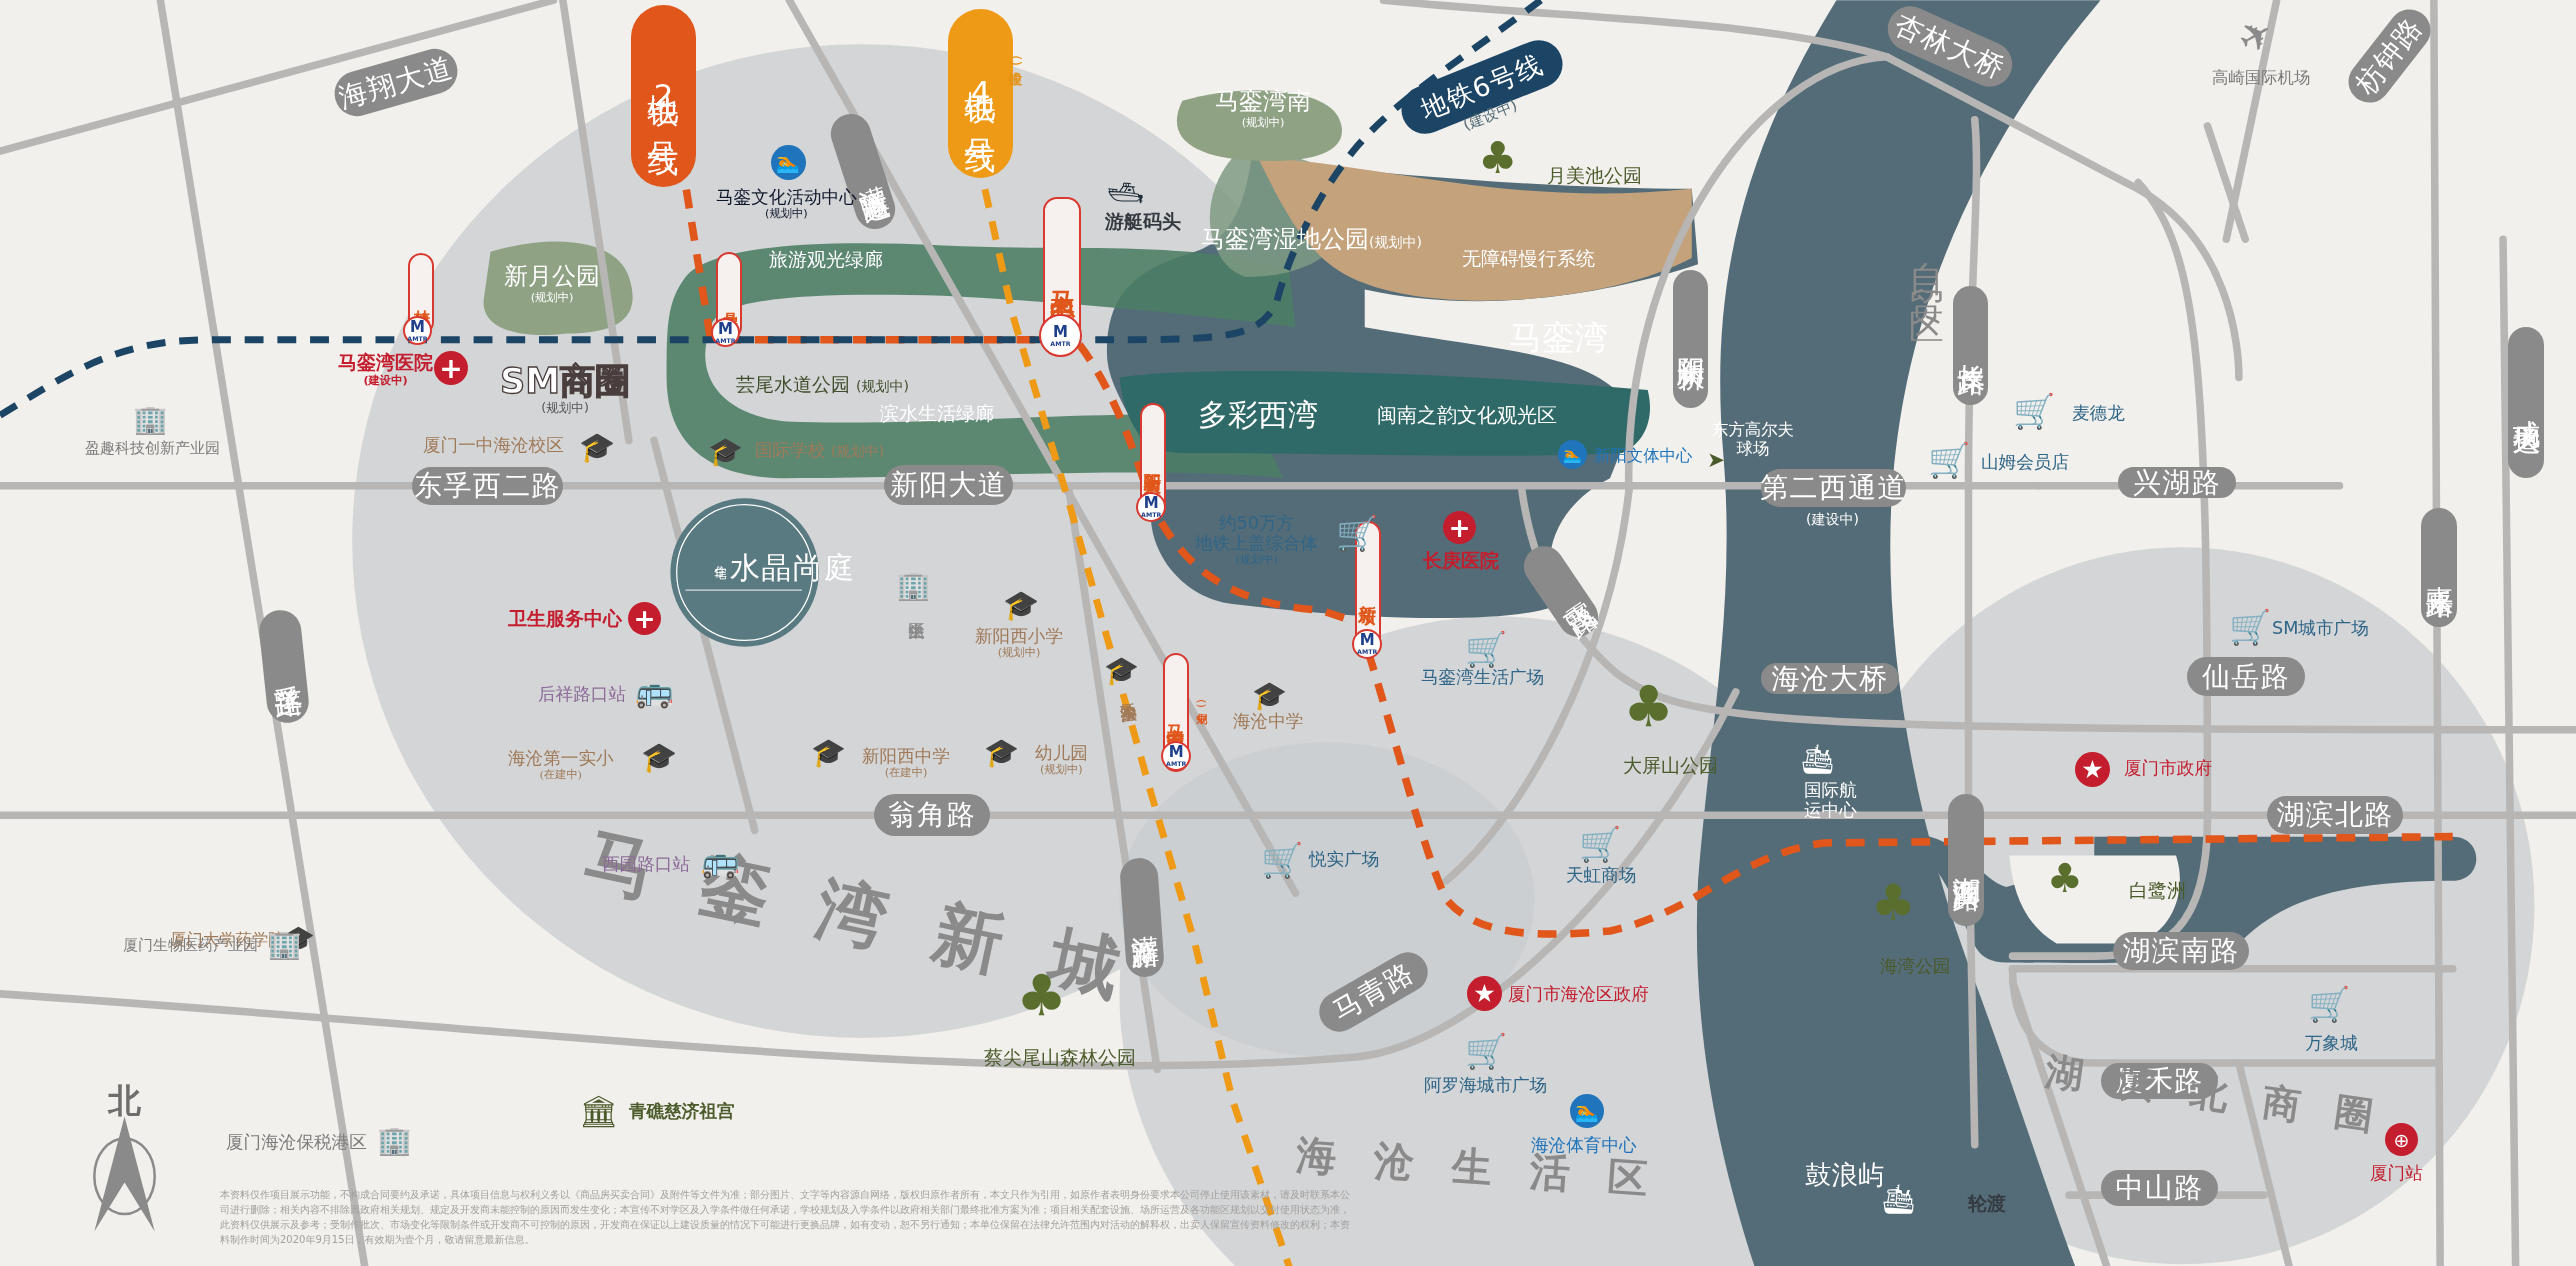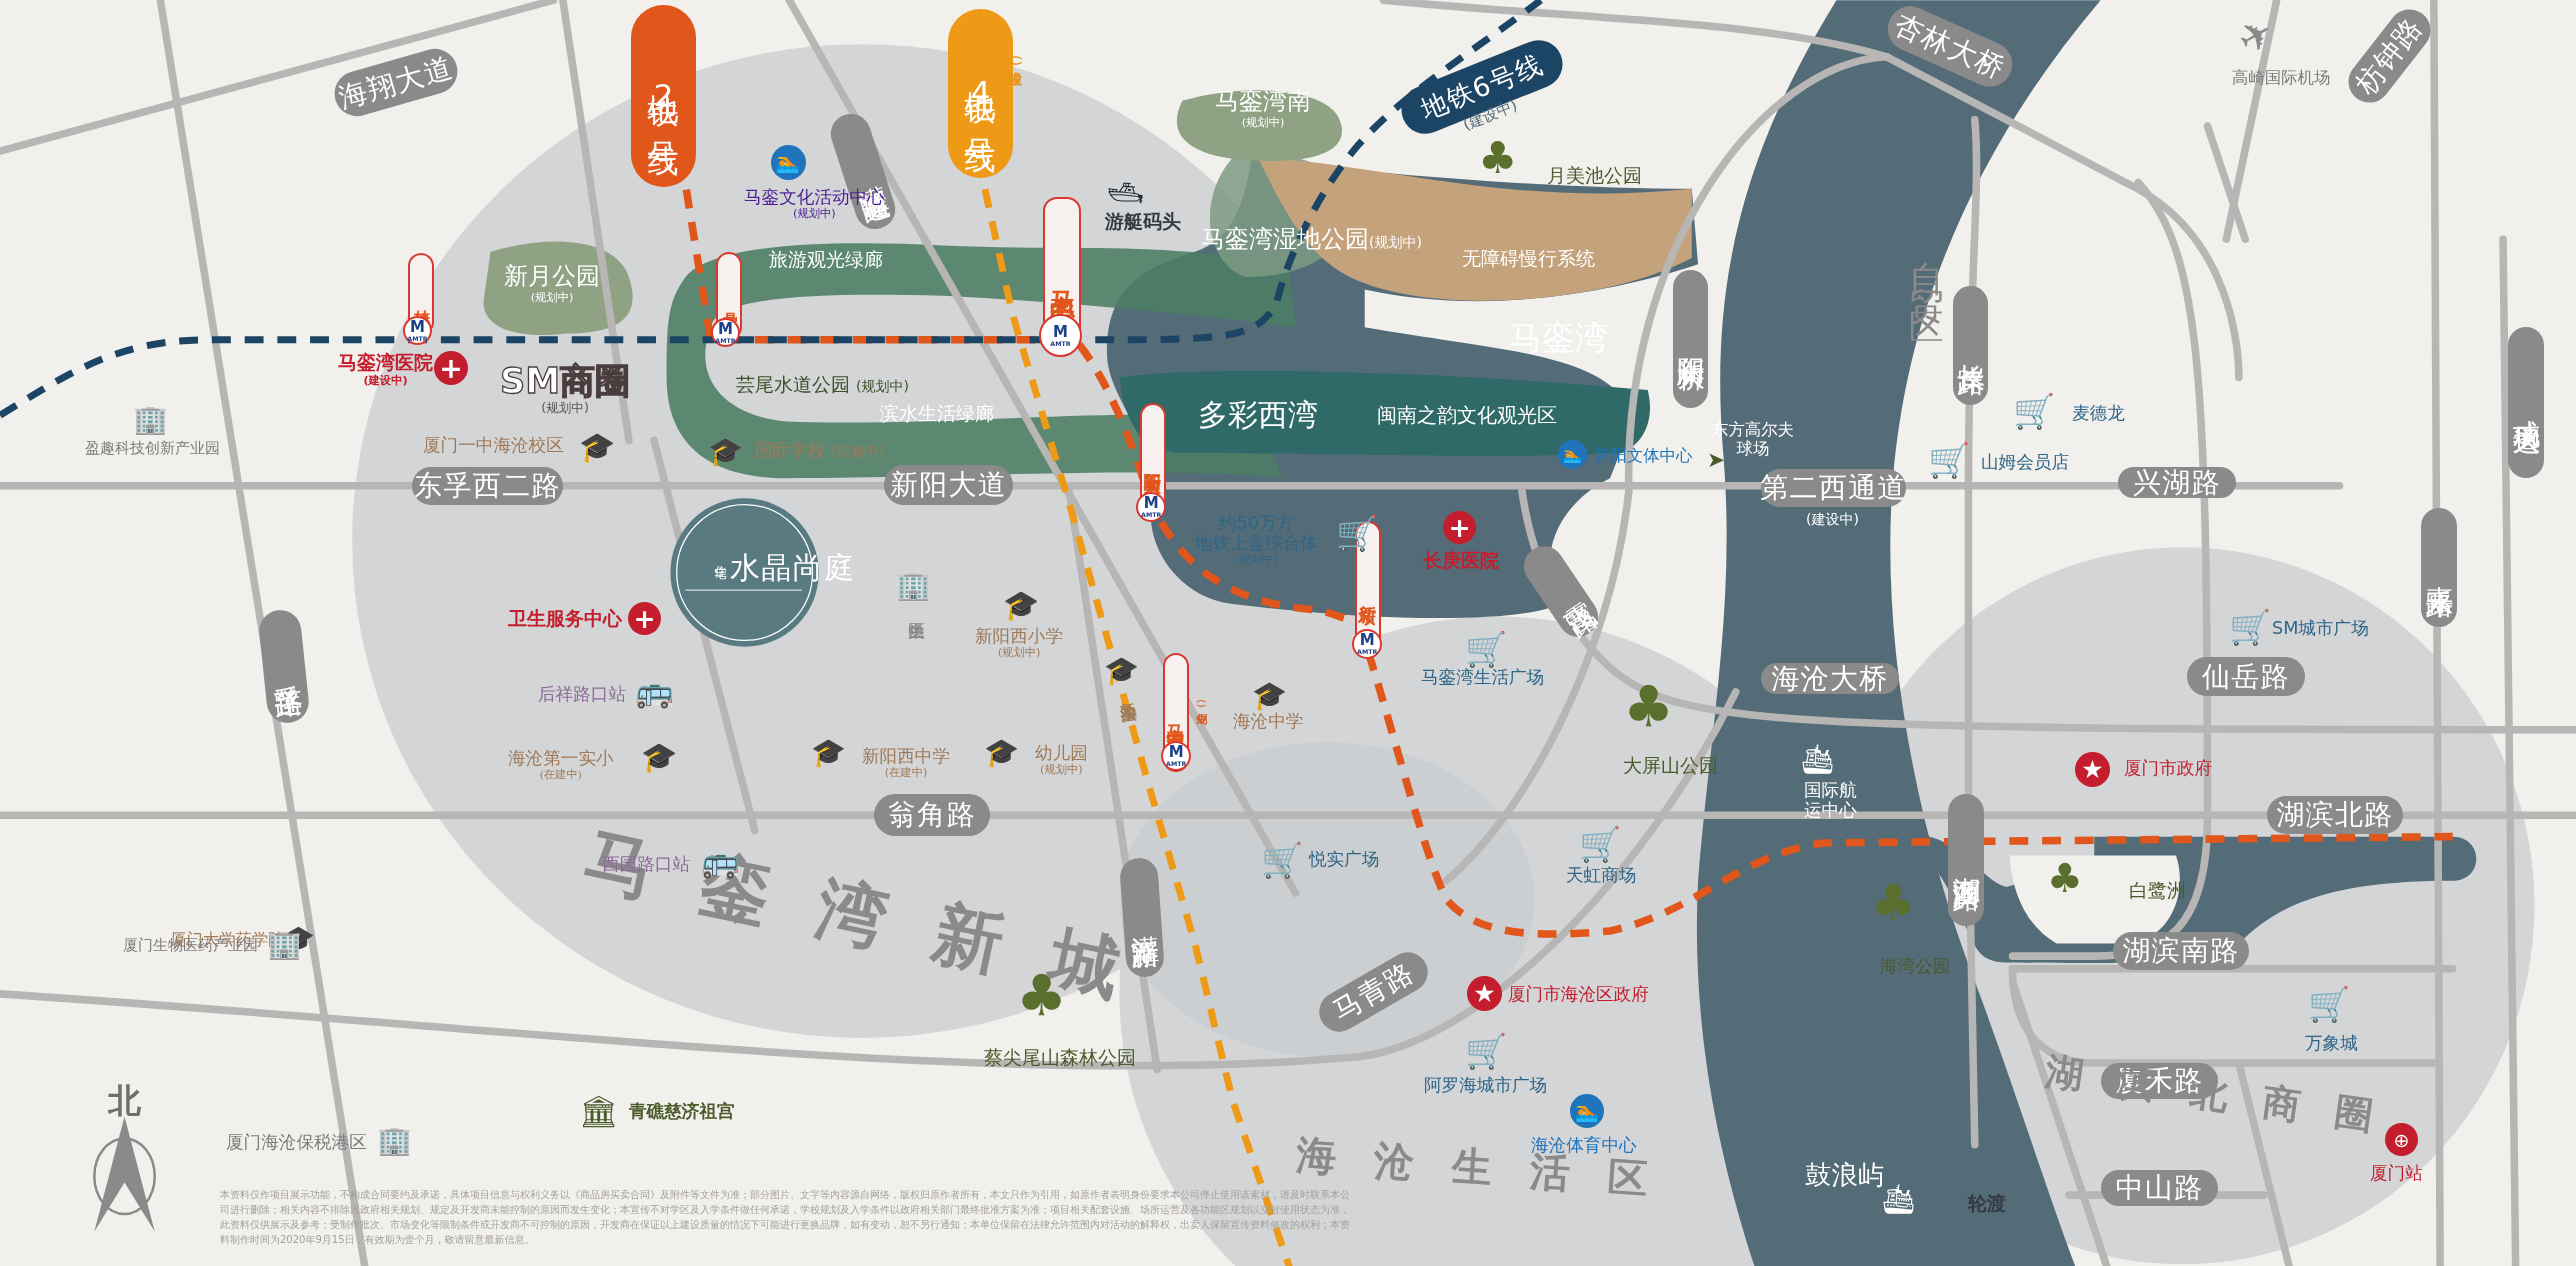--- a/index.html
+++ b/index.html
@@ -279,21 +279,21 @@
 <div class="icon cart" style="left:2013px;top:391px;">🛒</div>
 <div class="lbl blue" style="left:2072px;top:403px;font-size:17.6px;">麦德龙</div>
 <div class="icon cart" style="left:1928px;top:440px;">🛒</div>
 <div class="lbl blue" style="left:1981px;top:452px;font-size:17.6px;">山姆会员店</div>
 <div class="icon cart" style="left:2229px;top:607px;">🛒</div>
 <div class="lbl blue" style="left:2272px;top:618px;font-size:17.6px;">SM城市广场</div>
 <div class="icon cart" style="left:2308px;top:984px;">🛒</div>
 <div class="lbl blue" style="left:2305px;top:1033px;font-size:17.6px;">万象城</div>
 
 <div class="icon swim" style="left:771px;top:145px;width:35px;height:35px;">🏊</div>
-<div class="lbl blue" style="left:744px;top:187px;font-size:17.6px;text-align:center;color:#4c1d95;">
+<div class="lbl blue" style="left:716px;top:187px;font-size:17.6px;text-align:center;color:#0f172a;">
     <div>马銮文化活动中心</div>
     <div class="sub" style="font-size:11.3px;">(规划中)</div>
   </div>
 <div class="icon swim" style="left:1558px;top:440px;width:29px;height:29px;font-size:15px;">🏊</div>
 <div class="lbl" style="left:1594px;top:447px;font-size:16.4px;color:#1f74bb;">新阳文体中心</div>
 <div class="icon swim" style="left:1570px;top:1094px;width:34px;height:34px;">🏊</div>
 <div class="lbl" style="left:1531px;top:1135px;font-size:17.6px;color:#1f74bb;">海沧体育中心</div>
 
 <div class="lbl purple" style="left:538px;top:684px;font-size:17.6px;">后祥路口站</div>
 <div class="icon bus" style="left:635px;top:673px;font-size:31px;">🚌</div>
@@ -302,21 +302,21 @@
 <div class="icon" style="left:1107px;top:176px;font-size:29px;color:#1e2b36;">🛥</div>
 <div class="lbl dark" style="left:1105px;top:211px;font-size:19px;font-weight:bold;">游艇码头</div>
 <div class="icon" style="left:1799px;top:742px;font-size:29px;color:#fff;">🛳</div>
 <div class="lbl white" style="left:1804px;top:780px;font-size:17.6px;text-align:center;">
     <div>国际航</div>
     <div>运中心</div>
   </div>
 <div class="icon" style="left:1880px;top:1182px;font-size:29px;color:#fff;">🛳</div>
 <div class="lbl dark" style="left:1968px;top:1193px;font-size:19px;font-weight:bold;">轮渡</div>
 <div class="icon" style="left:2239px;top:12.6px;font-size:40px;color:#8b8a8a;transform:rotate(-30deg);">✈</div>
-<div class="lbl gray" style="left:2212px;top:69px;font-size:16.4px;margin-left:20px;">高崎国际机场</div>
+<div class="lbl gray" style="left:2212px;top:69px;font-size:16.4px;">高崎国际机场</div>
 <div class="icon" style="left:2385px;top:1123px;width:33px;height:33px;border-radius:50%;background:#c41d2d;color:#fff;font-size:19px;">⊕</div>
 <div class="lbl red" style="left:2370px;top:1163px;font-size:17.6px;">厦门站</div>
 
 <div class="icon star" style="left:2075px;top:752px;">★</div>
 <div class="lbl red" style="left:2124px;top:758px;font-size:17.6px;">厦门市政府</div>
 <div class="icon star" style="left:1467px;top:976px;">★</div>
 <div class="lbl red" style="left:1508px;top:984px;font-size:17.6px;">厦门市海沧区政府</div>
 
 <div class="icon bldg" style="left:133px;top:403px;">🏢</div>
 <div class="lbl gray" style="left:85px;top:440px;font-size:15px;">盈趣科技创新产业园</div>

